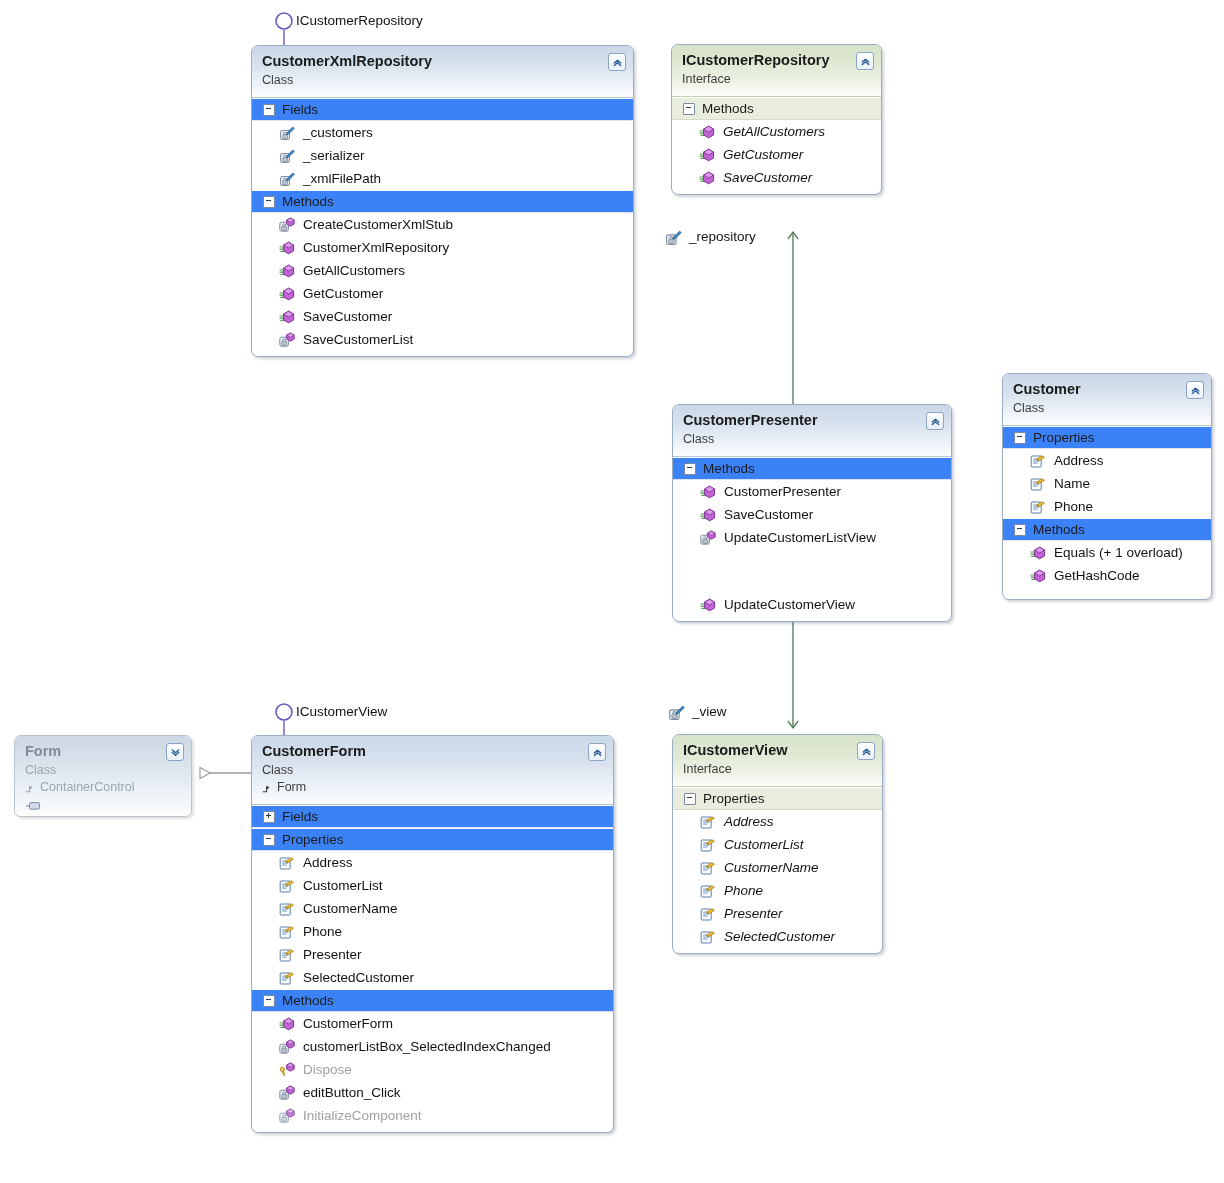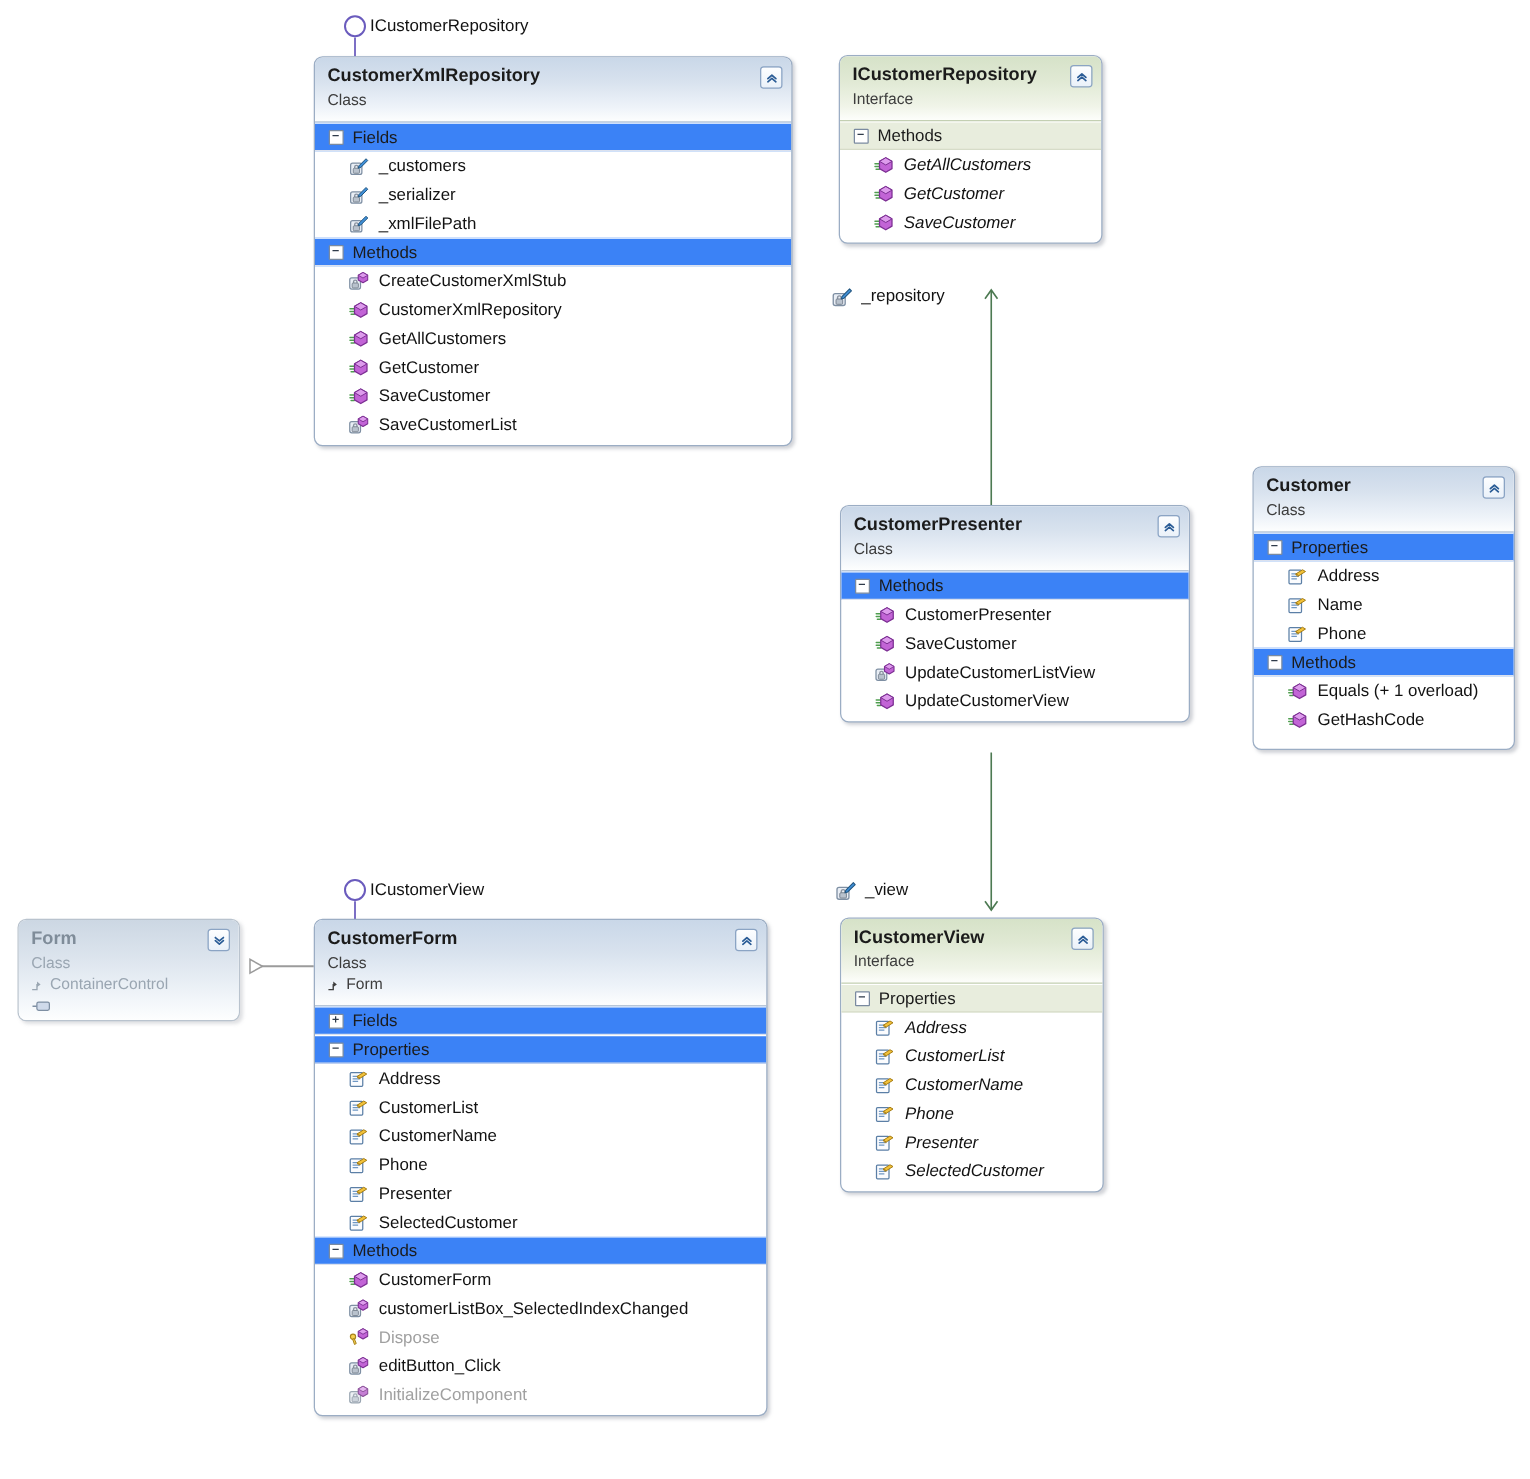--- a/index.html
+++ b/index.html
@@ -483,21 +483,21 @@
           <svg width="16" height="16" viewBox="0 0 16 16">
               <rect x="0.8" y="5.2" width="8.6" height="9" rx="1.6" fill="#e9eef5" stroke="#7e8fa3" stroke-width="1"></rect>
               <path d="M3.3,8.4 a1.9,1.9 0 0 1 3.8,0 v1.1 h-1.1 v-1.1 a0.8,0.8 0 0 0 -1.6,0 v1.1 h-1.1 z" fill="#8a93a0"></path>
               <rect x="2.7" y="9.4" width="5" height="4" rx="0.8" fill="#b9c2cd" stroke="#76808d" stroke-width="0.7"></rect>
               <path d="M11.4,1.0 L15.2,3.2 L15.2,7.0 L11.4,9.2 L7.6,7.0 L7.6,3.2 Z" fill="#c264d6" stroke="#7c2f93" stroke-width="0.9" stroke-linejoin="round"></path>
               <path d="M11.4,1.0 L15.2,3.2 L11.4,5.4 L7.6,3.2 Z" fill="#dd9bec" stroke="#7c2f93" stroke-width="0.7" stroke-linejoin="round"></path>
             </svg>
         </span>
         <span>UpdateCustomerListView</span>
       </div>
-      <div class="mem" style="padding-bottom:6px;">
+      <div class="mem" style="padding-bottom:6px;margin-top:44px;">
         <span class="ico">
           <svg width="16" height="16" viewBox="0 0 16 16">
               <path d="M1,7 h3.4 M1,9.2 h3.4 M1.9,11.4 h2.5" stroke="#4f9e4f" stroke-width="1.2" stroke-linecap="round"></path>
               <path d="M9.6,2.2 L14.6,5.1 L14.6,10.9 L9.6,13.8 L4.6,10.9 L4.6,5.1 Z" fill="#c264d6" stroke="#7c2f93" stroke-width="1" stroke-linejoin="round"></path>
               <path d="M9.6,2.2 L14.6,5.1 L9.6,8.0 L4.6,5.1 Z" fill="#dd9bec" stroke="#7c2f93" stroke-width="0.8" stroke-linejoin="round"></path>
             </svg>
         </span>
         <span>UpdateCustomerView</span>
       </div>
     </div>

